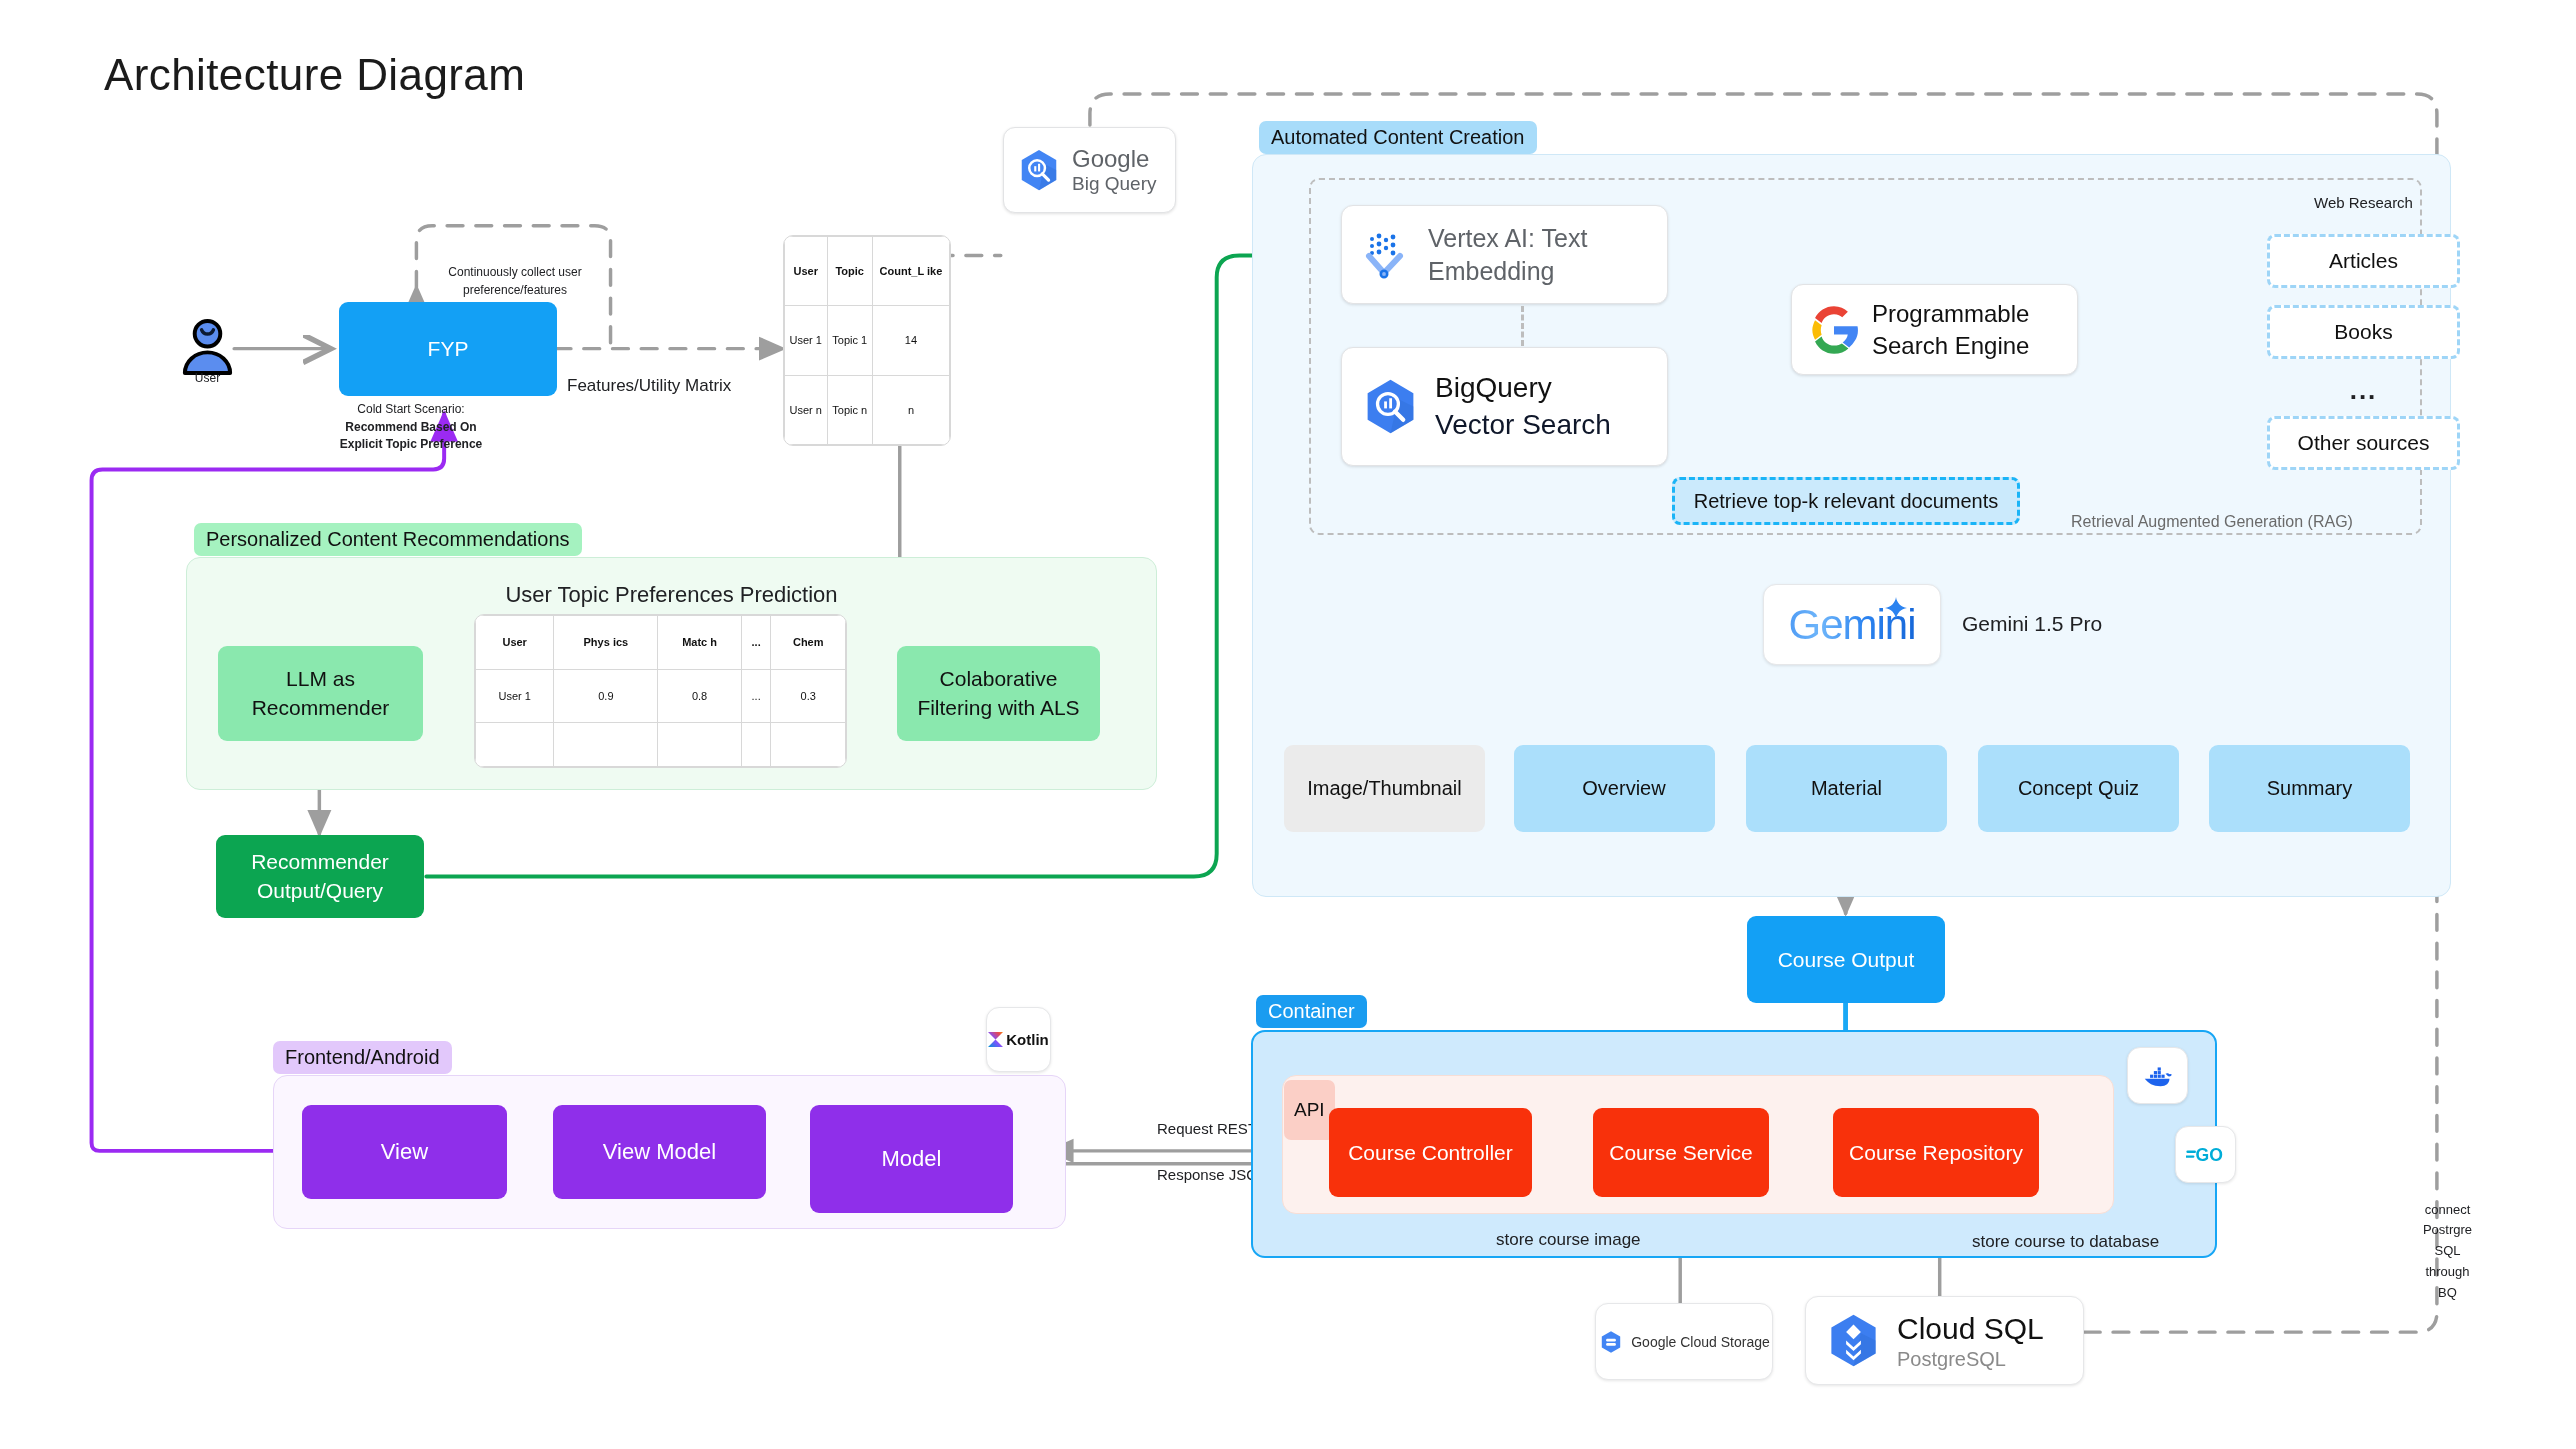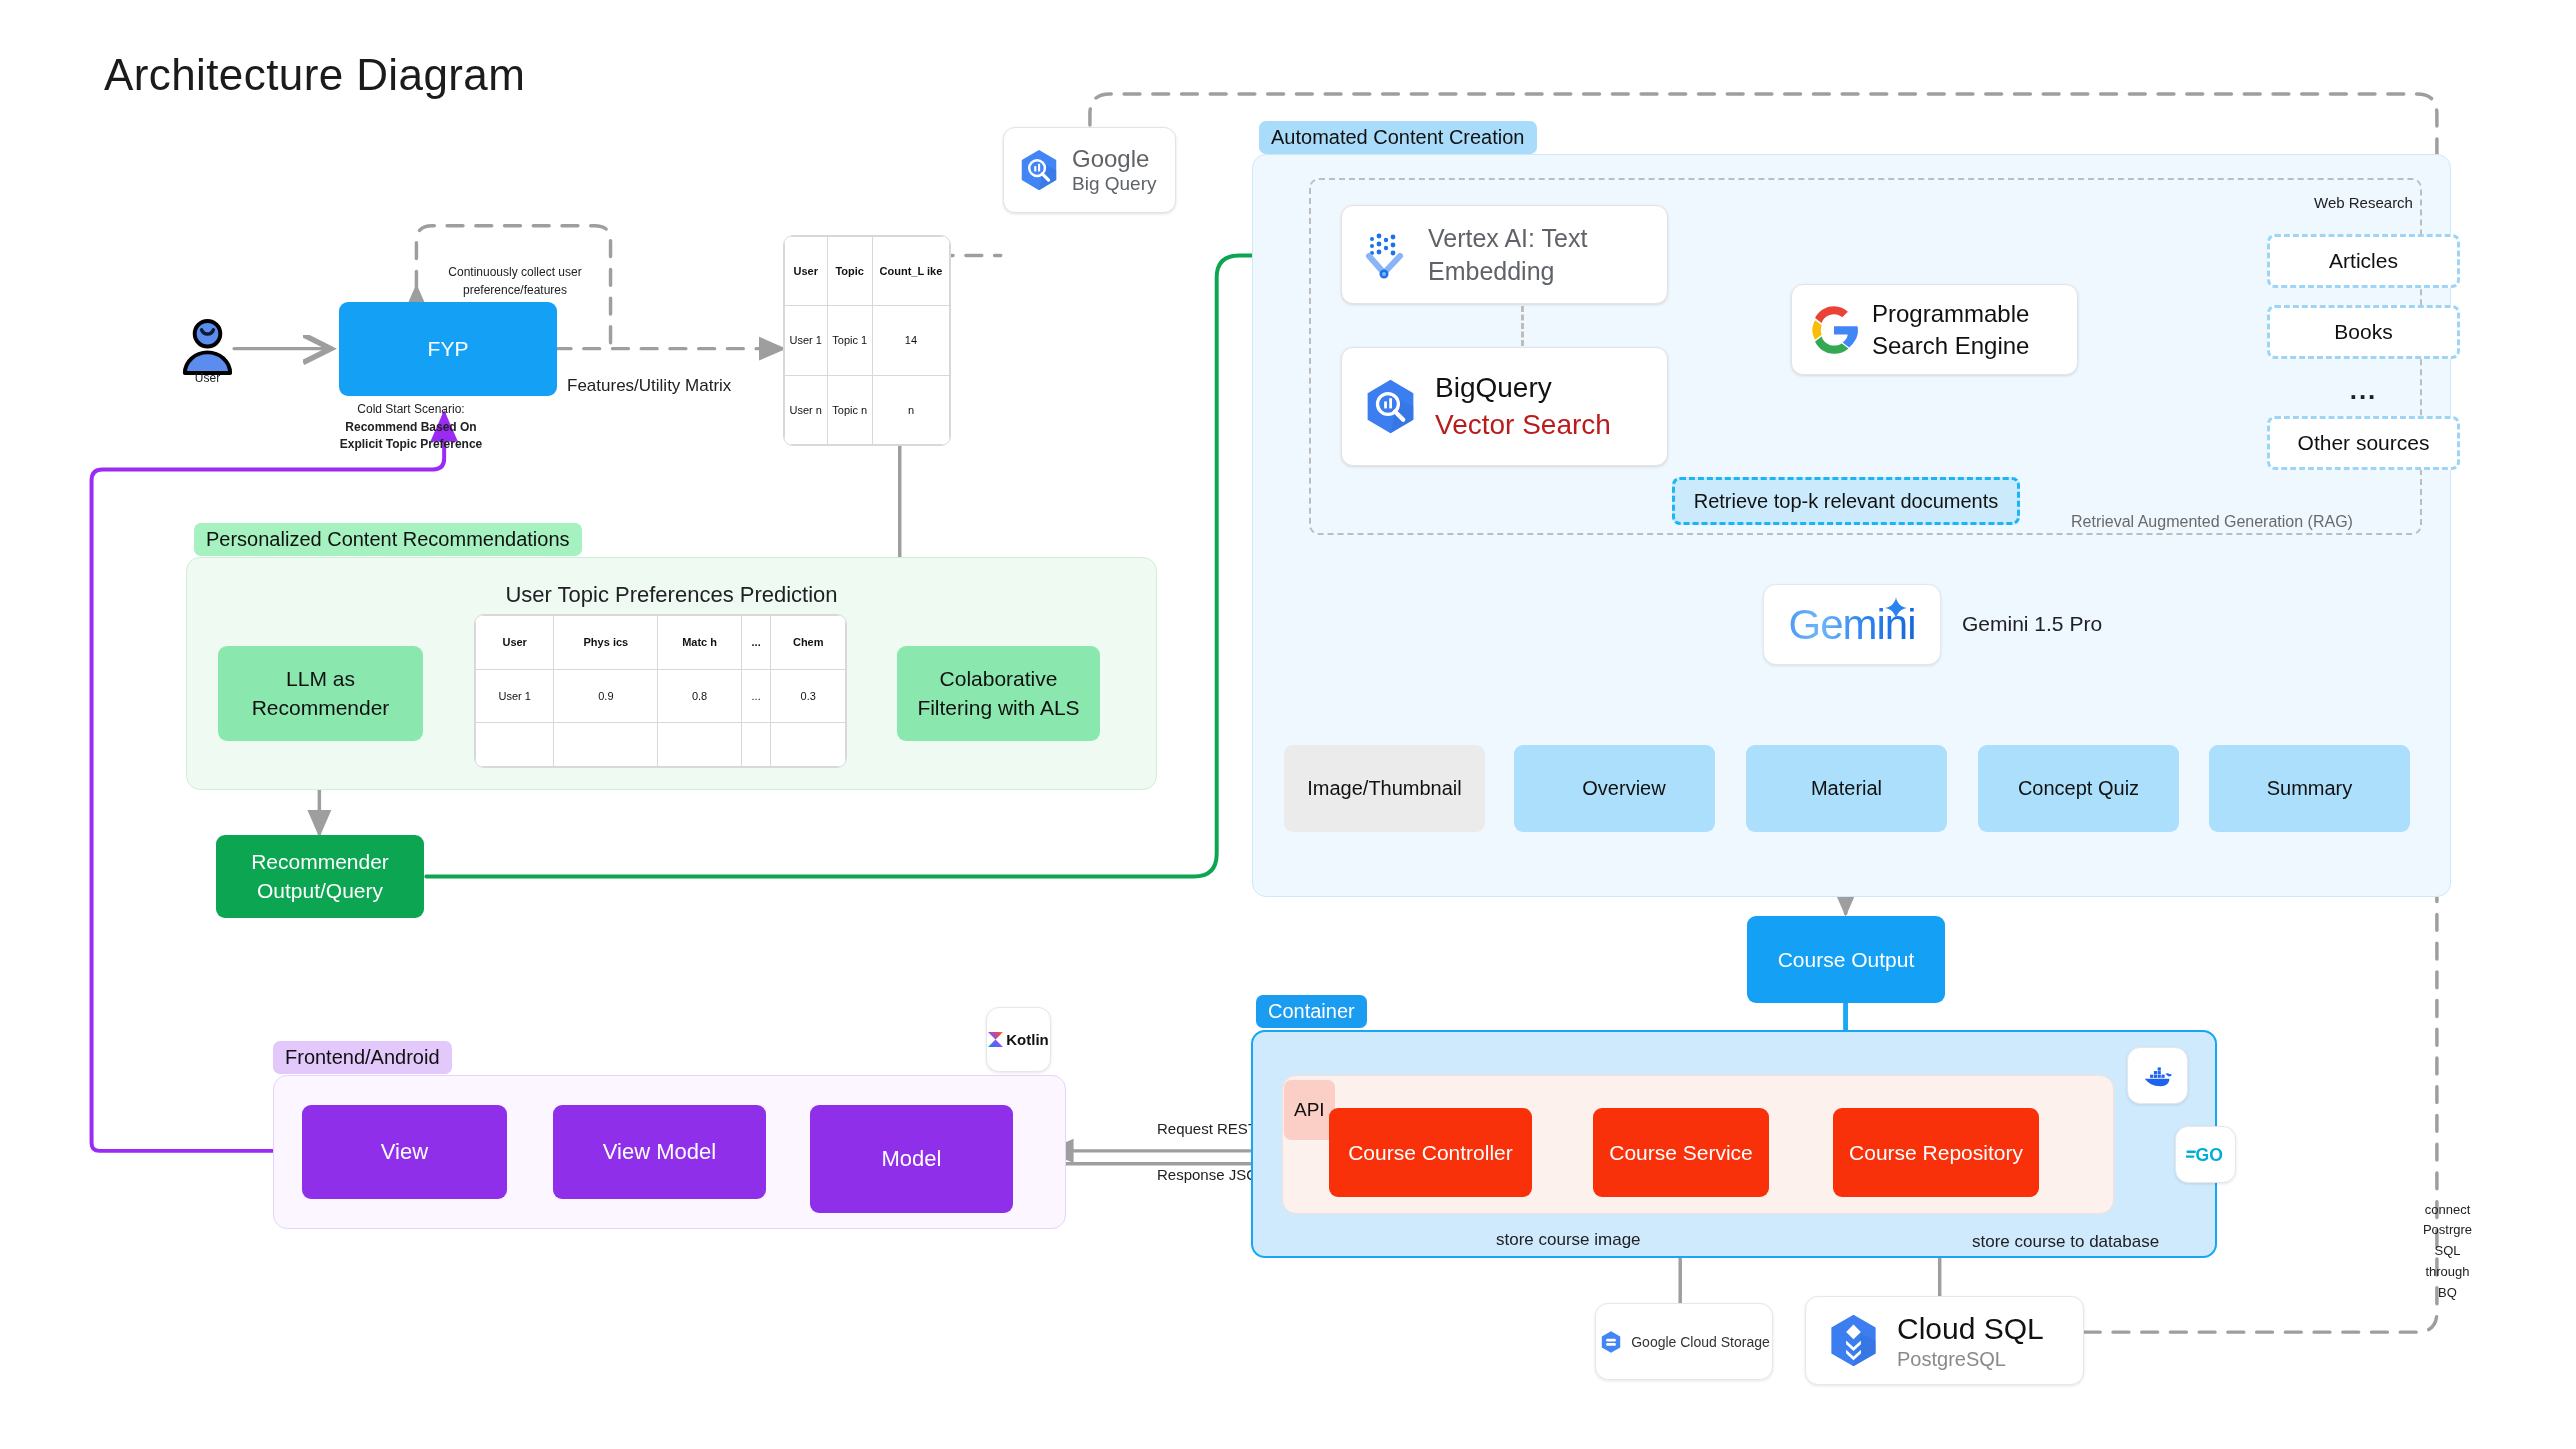--- a/index.html
+++ b/index.html
@@ -255,21 +255,21 @@
     <svg width="61" height="61" viewBox="0 0 48 48">
       <path d="M24,3 L42,13.5 L42,34.5 L24,45 L6,34.5 L6,13.5 Z" fill="#3c7ef0"></path>
       <path d="M24,45 L42,34.5 L42,24 L30,18 Z" fill="#2f6fd8" opacity=".45"></path>
       <circle cx="22" cy="22" r="8.2" fill="none" stroke="#fff" stroke-width="2.6"></circle>
       <path d="M27.5,28 L34,34.5" stroke="#fff" stroke-width="3.4" stroke-linecap="round"></path>
       <rect x="19" y="20" width="2.2" height="5.5" fill="#fff"></rect>
       <rect x="23" y="17.5" width="2.2" height="8" fill="#fff"></rect>
     </svg>
     <div style="display:flex;flex-direction:column;line-height:1.32;">
       <span style="font-size:28px;color:#111;">BigQuery</span>
-      <span style="font-size:28px;color:#b91c1c;">Vector Search</span>
+      <span style="font-size:28px;color:#0f172a;">Vector Search</span>
     </div>
   </div>
 
   <div class="abs card" style="left:1791px;top:284px;width:287px;height:91px;padding:0 16px;gap:12px;">
     <svg width="52" height="52" viewBox="0 0 48 48" class="gicon">
       <path fill="#EA4335" d="M24 9.5c3.5 0 6.2 1.5 7.6 2.8l5.2-5.1C33.6 4.1 29.3 2 24 2 16.3 2 9.7 6.4 6.5 12.9l6.1 4.7C14.1 13 18.6 9.5 24 9.5z"></path>
       <path fill="#4285F4" d="M46.1 24.5c0-1.6-.1-2.8-.4-4H24v7.6h12.7c-.3 2.1-1.6 5.3-4.7 7.4l6 4.6c3.6-3.3 8.1-8.2 8.1-15.6z"></path>
       <path fill="#FBBC05" d="M12.6 28.4c-.5-1.4-.8-2.9-.8-4.4s.3-3 .8-4.4l-6.1-4.7C5 18 4 20.9 4 24s1 6 2.5 9.1l6.1-4.7z"></path>
       <path fill="#34A853" d="M24 46c5.4 0 10-1.8 13.3-4.9l-6-4.6c-1.7 1.1-3.9 1.9-7.3 1.9-5.4 0-10-3.5-11.4-8.4l-6.1 4.7C9.7 41.6 16.3 46 24 46z"></path>
     </svg>

